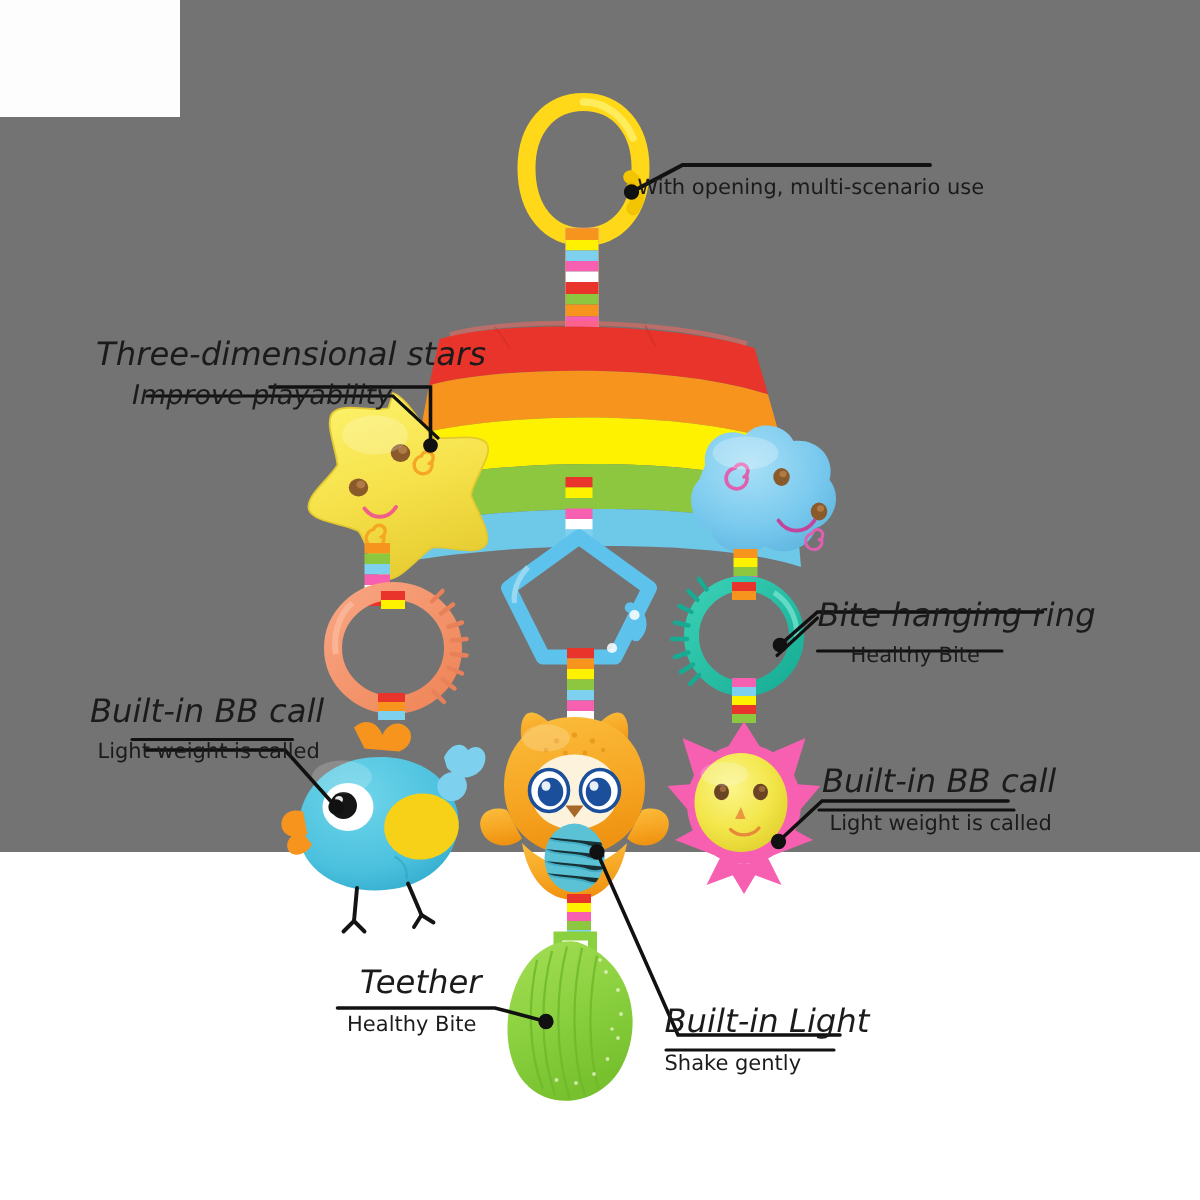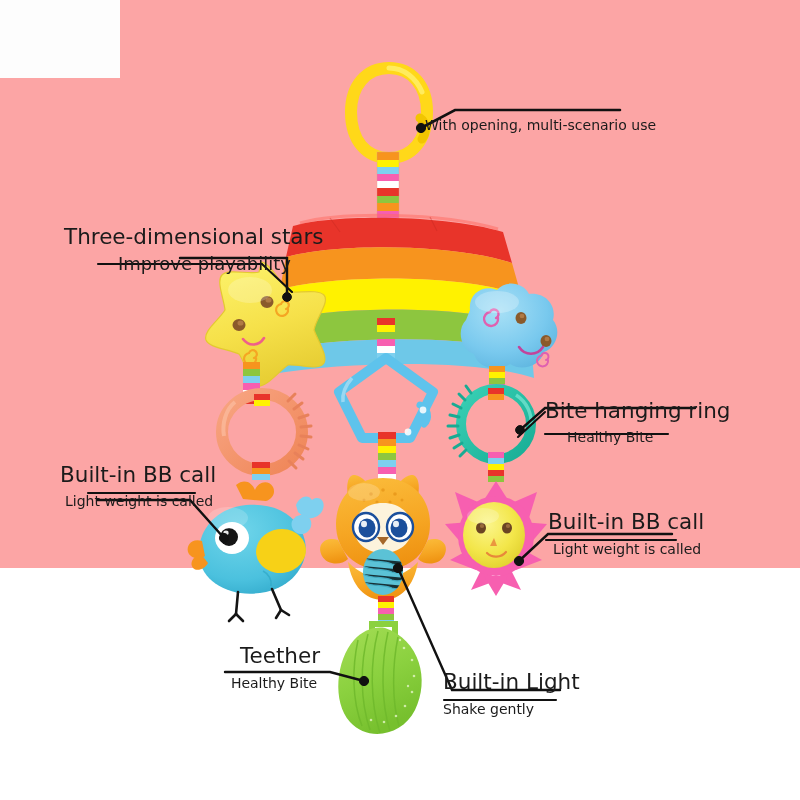--- a/index.html
+++ b/index.html
@@ -7,49 +7,49 @@
   html, body {
     margin: 0; padding: 0;
     width: 800px; height: 800px;
     background: #ffffff;
     font-family: "DejaVu Sans", "Liberation Sans", sans-serif;
     overflow: hidden;
   }
   #stage {
     position: relative;
     width: 800px; height: 568px;
-    background: #fca5a5;
+    background: #737373;
   }
   #corner-wash {
     position: absolute; left: 0; top: 0; width: 120px; height: 78px;
     background: #fdfdfd;
   }
   svg#art { position: absolute; left: 0; top: 0; width: 800px; height: 800px; }
 
   .callout { position: absolute; }
   .callout .title {
     color: #1b1b1b;
     white-space: nowrap;
     line-height: 1.05;
     font-weight: 400;
   }
   .callout .sub {
     color: #1b1b1b;
     white-space: nowrap;
     line-height: 1.05;
     font-weight: 400;
   }
-  .t-lg  { font-size: 21.5px; }
+  .t-lg  { font-size: 21.5px; font-style: italic; }
   .t-md  { font-size: 18px; }
   .t-sm  { font-size: 14px; }
 
   
   #c-opening      { left: 425px; top: 118px; }
   #c-stars        { left: 64px;  top: 226px; }
-  #c-stars .sub   { margin-left: 54px; margin-top: 6px; }
+  #c-stars .sub   { margin-left: 24px; margin-top: 6px; font-style: italic; }
   #c-ring         { left: 545px; top: 400px; }
   #c-ring .sub    { margin-left: 22px; margin-top: 7px; }
   #c-bb-left      { left: 60px;  top: 464px; }
   #c-bb-left .sub { margin-left: 5px; margin-top: 7px; }
   #c-bb-right     { left: 548px; top: 511px; }
   #c-bb-right .sub{ margin-left: 5px; margin-top: 8px; }
   #c-teether      { left: 240px; top: 645px; text-align: center; }
   #c-teether .sub { margin-left: -12px; margin-top: 8px; }
   #c-bell         { left: 443px; top: 671px; }
   #c-bell .sub    { margin-left: 0; margin-top: 8px; }

